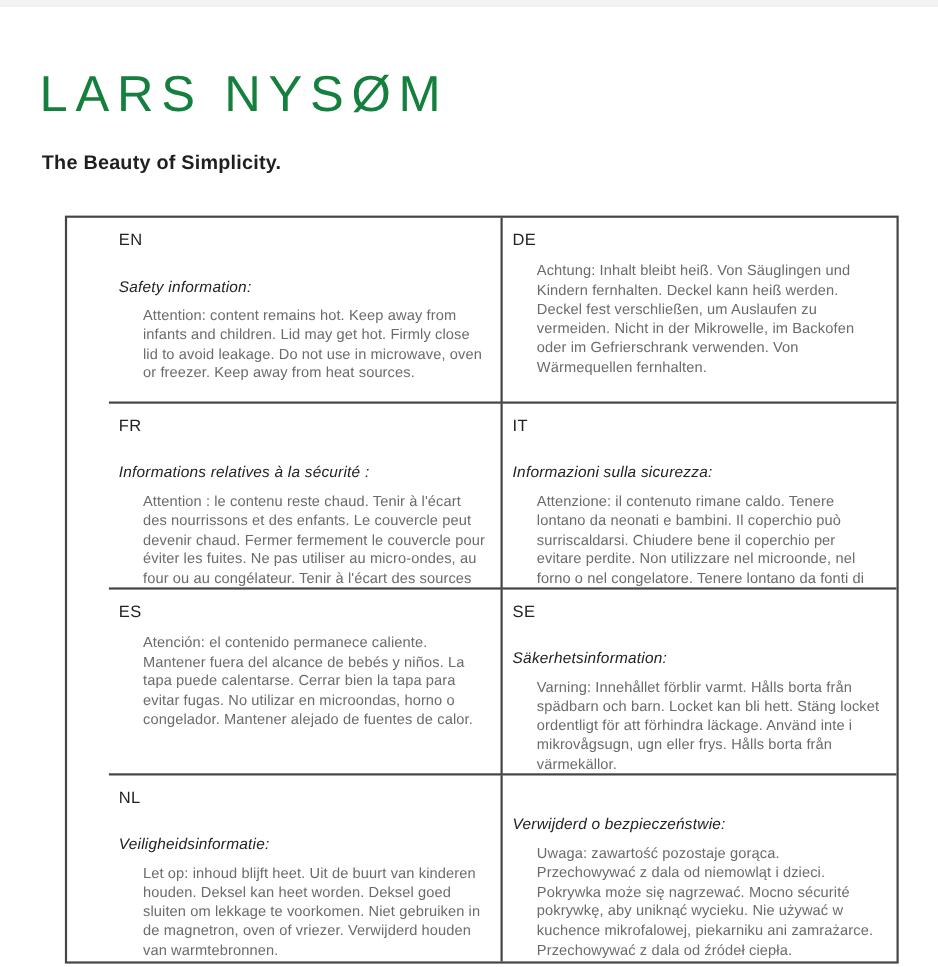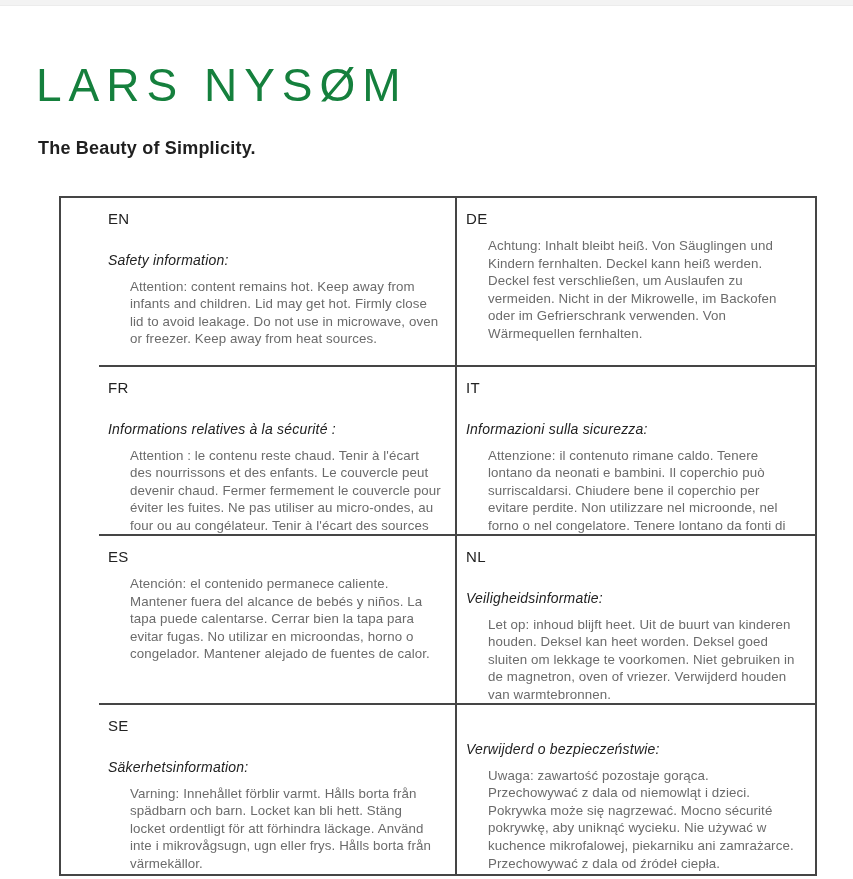--- a/index.html
+++ b/index.html
@@ -123,29 +123,29 @@
       <div class="lang-heading">Informazioni sulla sicurezza:</div>
       <div class="lang-body">Attenzione: il contenuto rimane caldo. Tenere lontano da neonati e bambini. Il coperchio può surriscaldarsi. Chiudere bene il coperchio per evitare perdite. Non utilizzare nel microonde, nel forno o nel congelatore. Tenere lontano da fonti di calore.</div>
     </div>
 
     <div class="lang-cell">
       <div class="lang-code">ES</div>
       <div class="lang-body">Atención: el contenido permanece caliente. Mantener fuera del alcance de bebés y niños. La tapa puede calentarse. Cerrar bien la tapa para evitar fugas. No utilizar en microondas, horno o congelador. Mantener alejado de fuentes de calor.</div>
     </div>
 
     <div class="lang-cell">
+      <div class="lang-code">SE</div>
+      <div class="lang-heading">Säkerhetsinformation:</div>
+      <div class="lang-body">Varning: Innehållet förblir varmt. Hålls borta från spädbarn och barn. Locket kan bli hett. Stäng locket ordentligt för att förhindra läckage. Använd inte i mikrovågsugn, ugn eller frys. Hålls borta från värmekällor.</div>
+    </div>
+
+    <div class="lang-cell">
       <div class="lang-code">NL</div>
       <div class="lang-heading">Veiligheidsinformatie:</div>
       <div class="lang-body">Let op: inhoud blijft heet. Uit de buurt van kinderen houden. Deksel kan heet worden. Deksel goed sluiten om lekkage te voorkomen. Niet gebruiken in de magnetron, oven of vriezer. Verwijderd houden van warmtebronnen.</div>
-    </div>
-
-    <div class="lang-cell">
-      <div class="lang-code">SE</div>
-      <div class="lang-heading">Säkerhetsinformation:</div>
-      <div class="lang-body">Varning: Innehållet förblir varmt. Hålls borta från spädbarn och barn. Locket kan bli hett. Stäng locket ordentligt för att förhindra läckage. Använd inte i mikrovågsugn, ugn eller frys. Hålls borta från värmekällor.</div>
     </div>
 
     <div class="lang-cell">
       <div class="lang-heading">Verwijderd o bezpieczeństwie:</div>
       <div class="lang-body">Uwaga: zawartość pozostaje gorąca. Przechowywać z dala od niemowląt i dzieci. Pokrywka może się nagrzewać. Mocno sécurité pokrywkę, aby uniknąć wycieku. Nie używać w kuchence mikrofalowej, piekarniku ani zamrażarce. Przechowywać z dala od źródeł ciepła.</div>
     </div>
 
   </div>
 </div>
 

